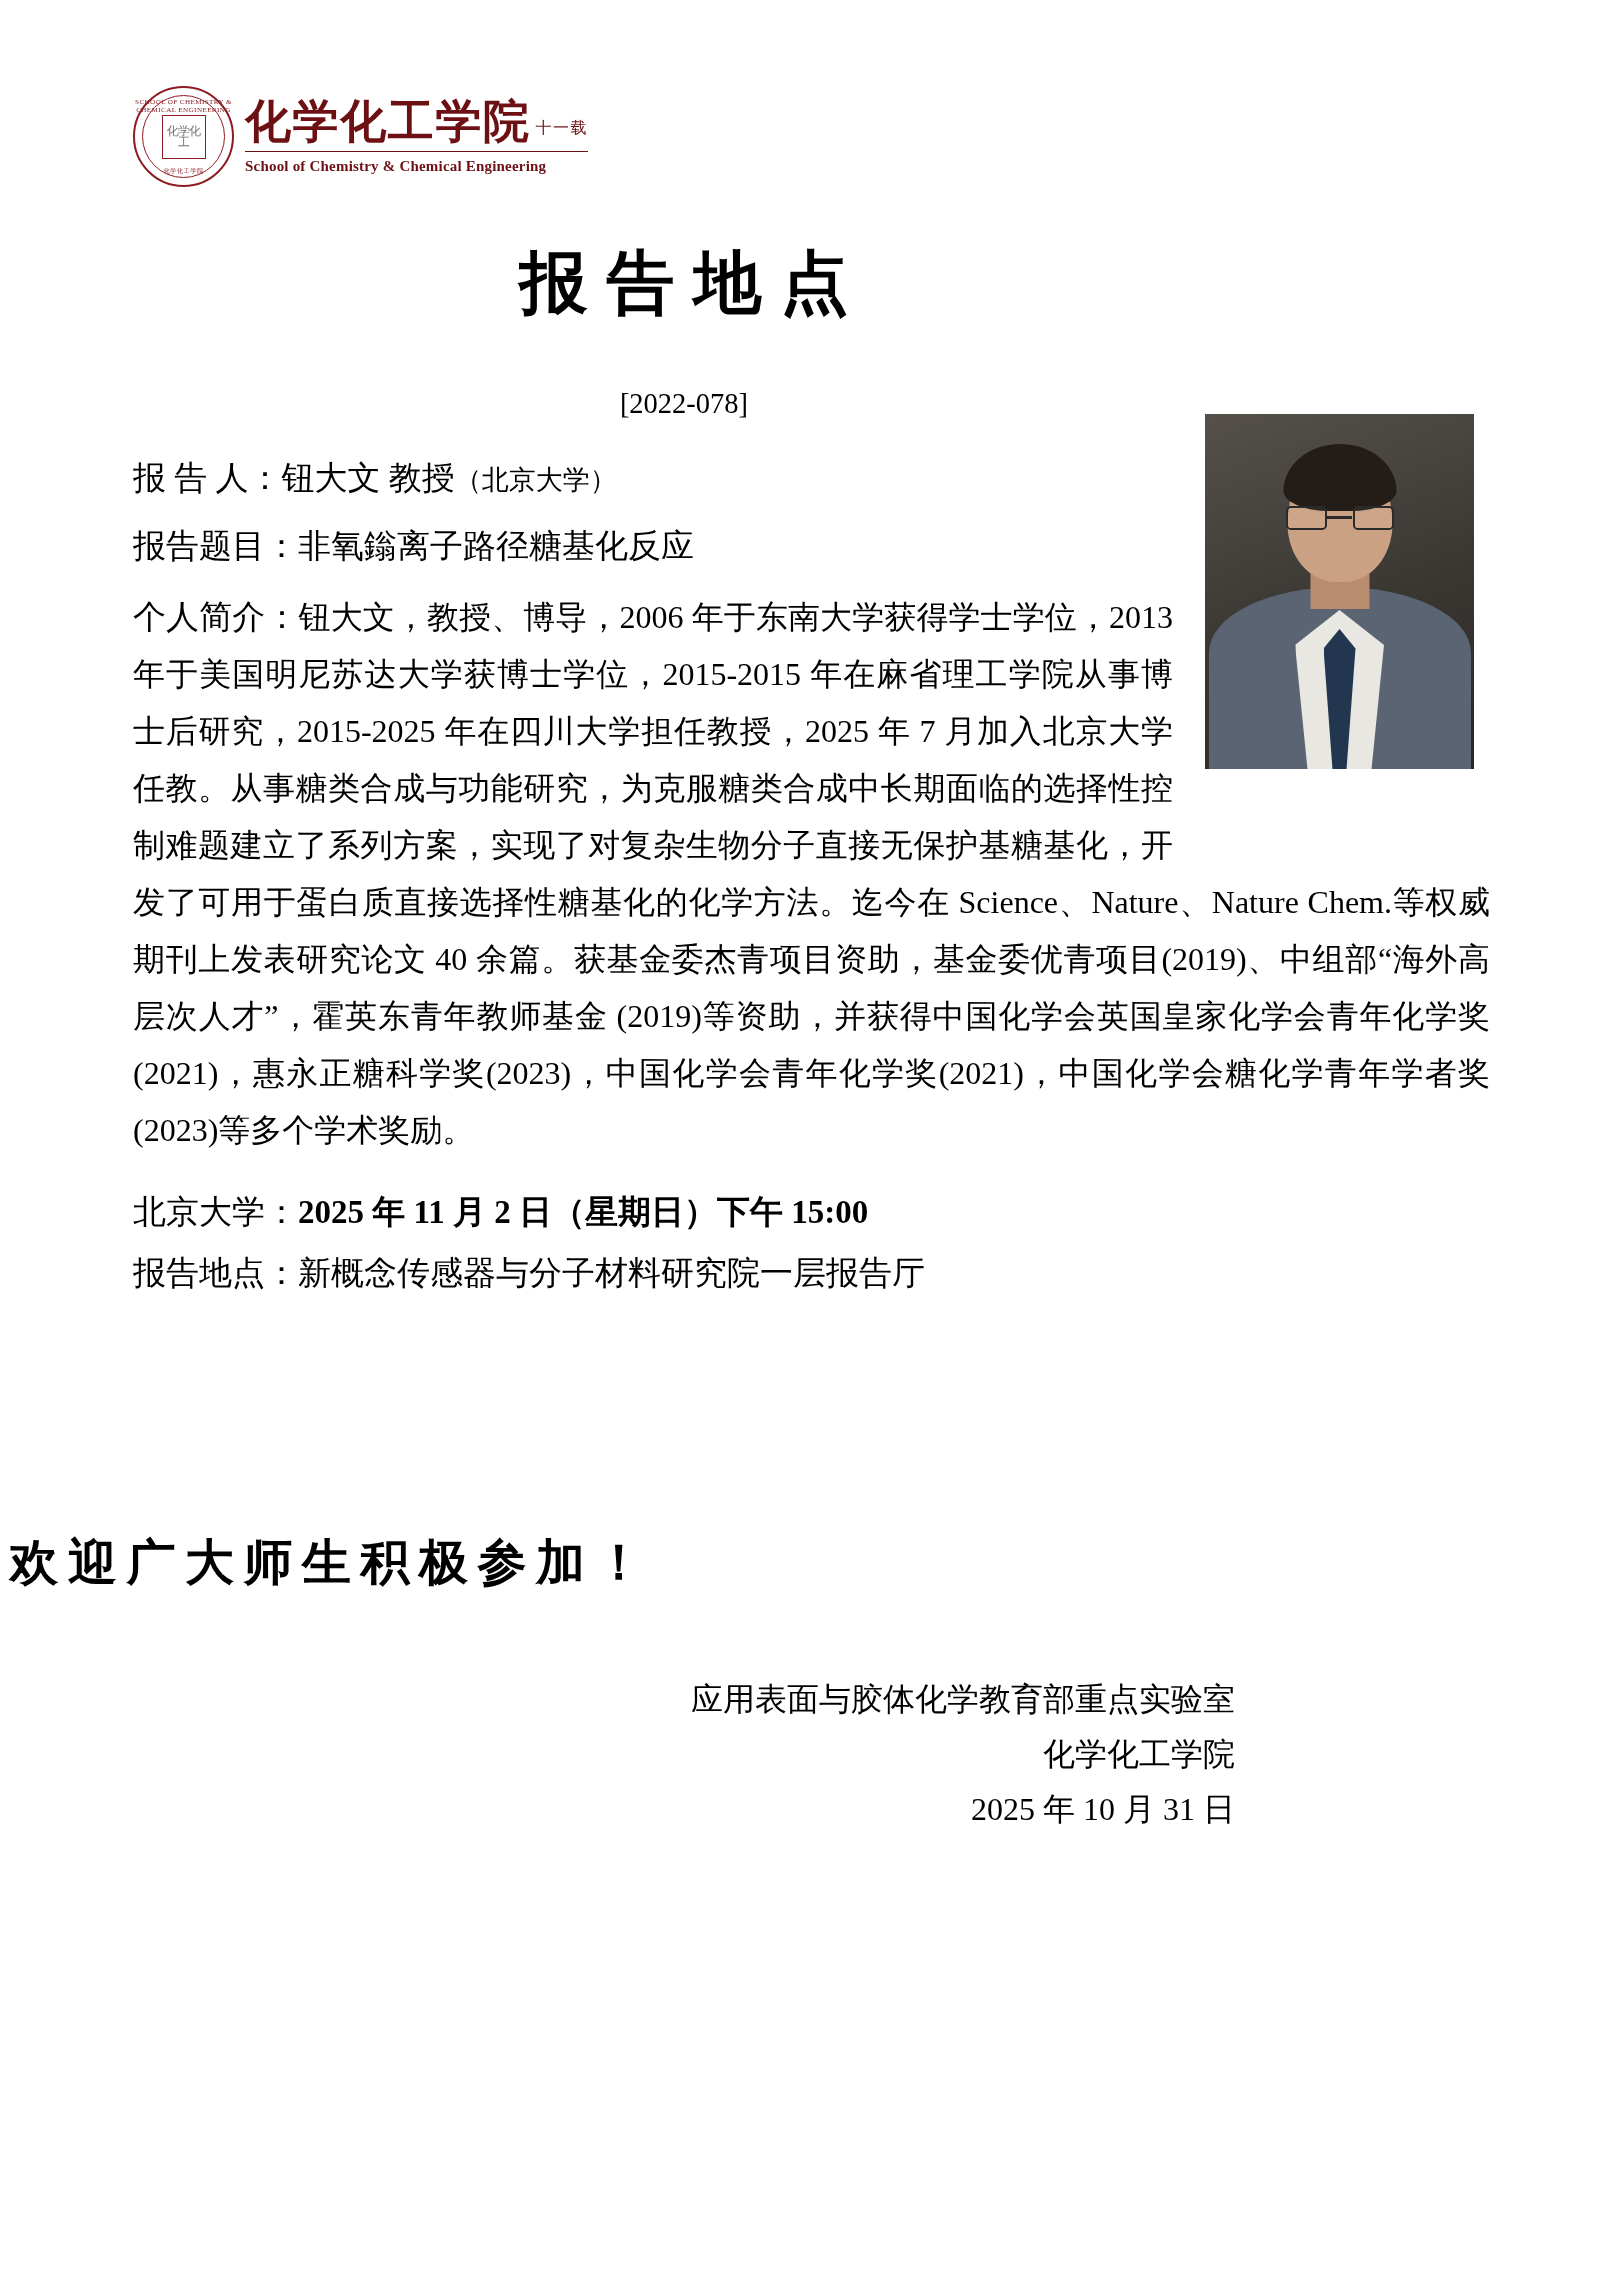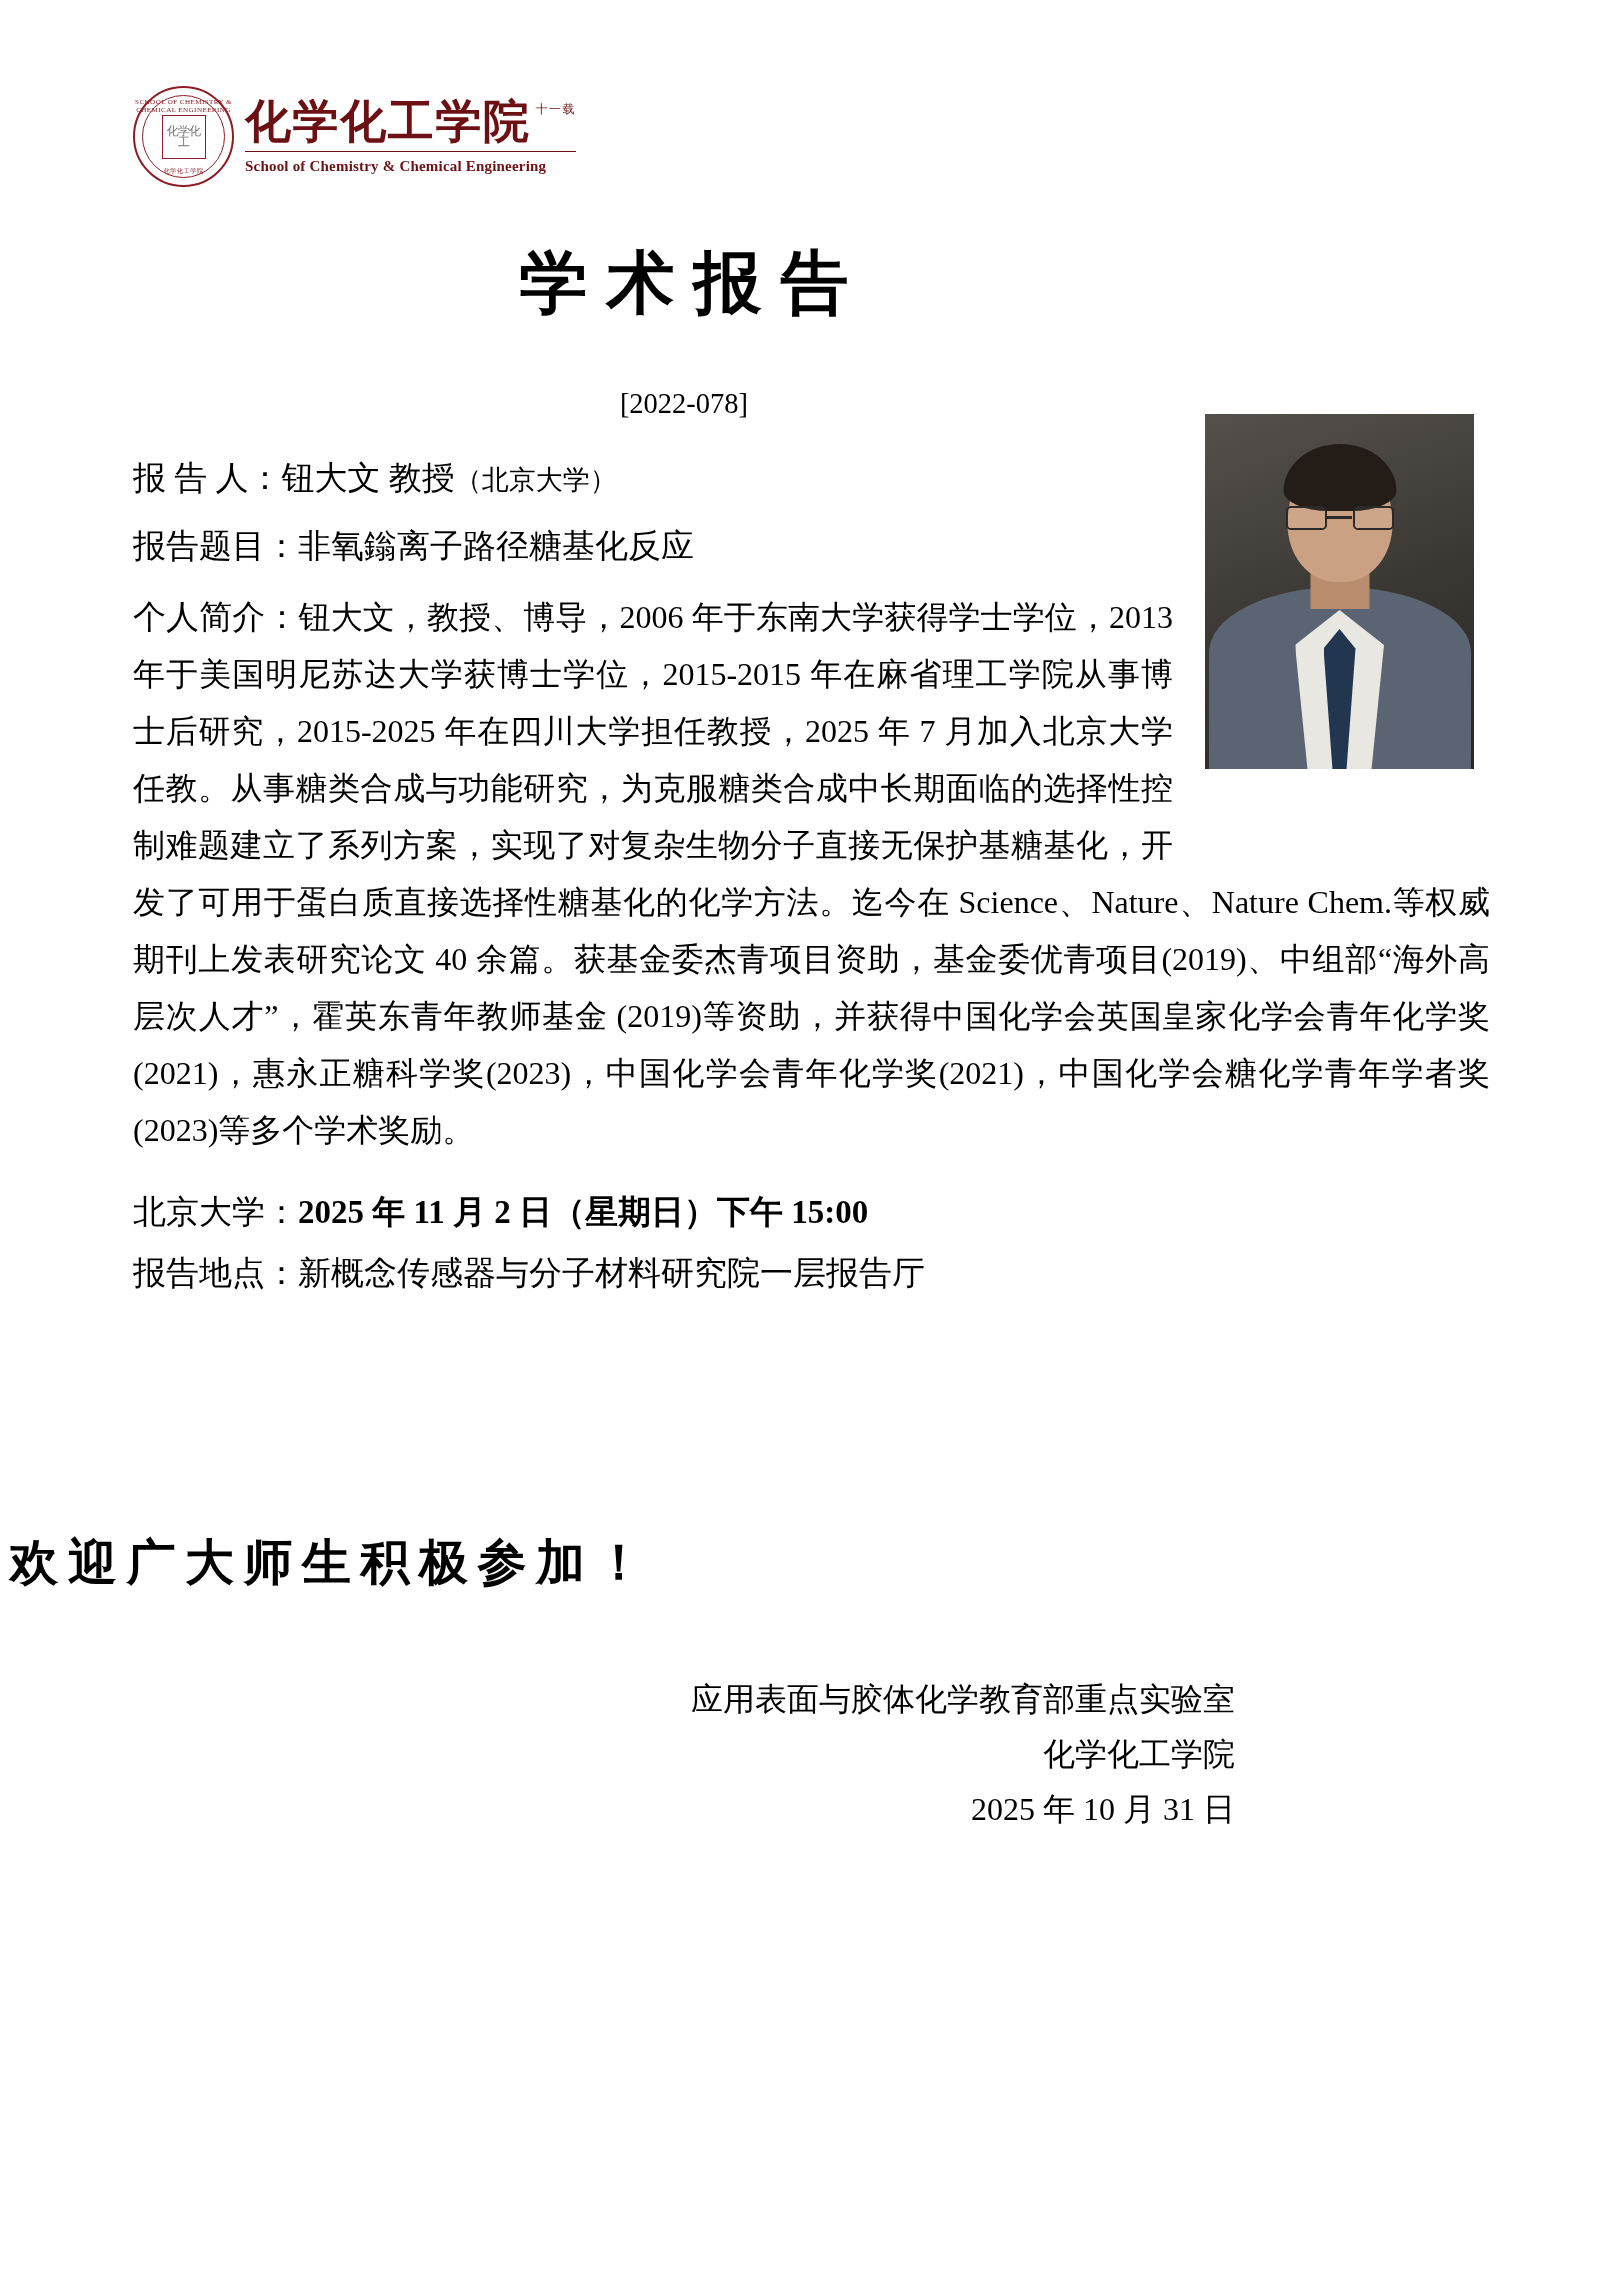--- a/index.html
+++ b/index.html
@@ -88,27 +88,28 @@
     font-size: 46px;
     font-weight: bold;
     color: #6d1014;
     letter-spacing: 1.6px;
     line-height: 1.05;
     font-family: "Liberation Serif", "DejaVu Serif", serif;
     position: relative;
     white-space: nowrap;
   }
   .school-cn .sup {
-    font-size: 12px;
+    font-size: 16px;
     font-weight: normal;
     vertical-align: top;
     margin-left: 4.8px;
     line-height: 1;
     display: inline-block;
     transform: translateY(4.8px);
+    margin-top: 17px;
   }
   .school-en {
     margin-top: 4.8px;
     font-size: 15px;
     font-weight: bold;
     color: #6d1014;
     letter-spacing: 0.2px;
     border-top: 1.6px solid #6d1014;
     padding-top: 5.5px;
     white-space: nowrap;
@@ -312,21 +313,21 @@
       <div class="seal-ring-text top">SCHOOL OF CHEMISTRY &amp; CHEMICAL ENGINEERING</div>
       <div class="seal-inner">化学化工</div>
       <div class="seal-ring-text bottom">化学化工学院</div>
     </div>
     <div class="school-block">
       <div class="school-cn"><span>化学化工学院</span><span class="sup">十一载</span></div>
       <div class="school-en">School of Chemistry &amp; Chemical Engineering</div>
     </div>
   </div>
 
-  <div class="main-title">学术报告</div>
+  <div class="main-title">报告地点</div>
   <div class="doc-no">[2022-078]</div>
 
   <div class="portrait">
     <div class="bg"></div>
     <div class="body"></div>
     <div class="shirt"></div>
     <div class="tie"></div>
     <div class="neck"></div>
     <div class="head"></div>
     <div class="hair"></div>

